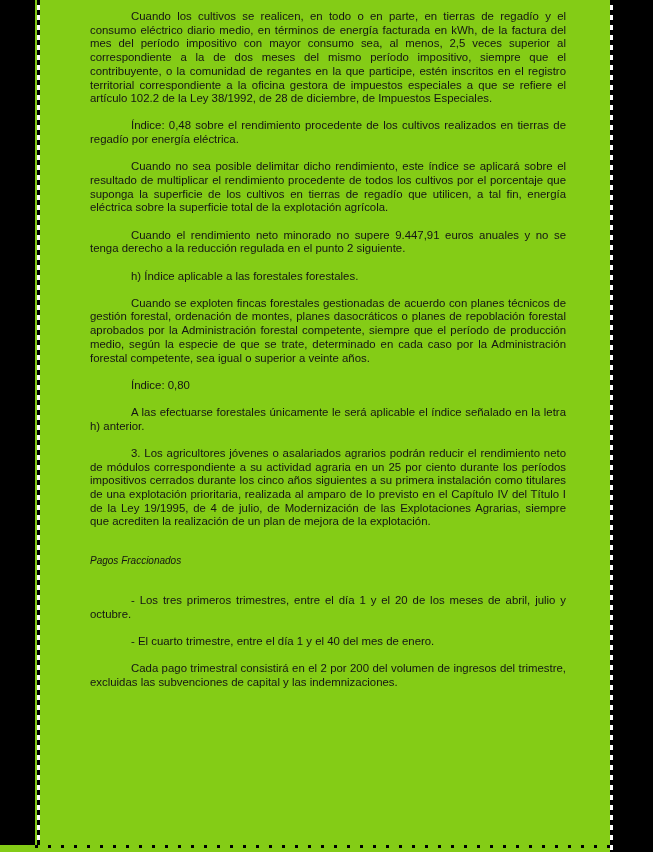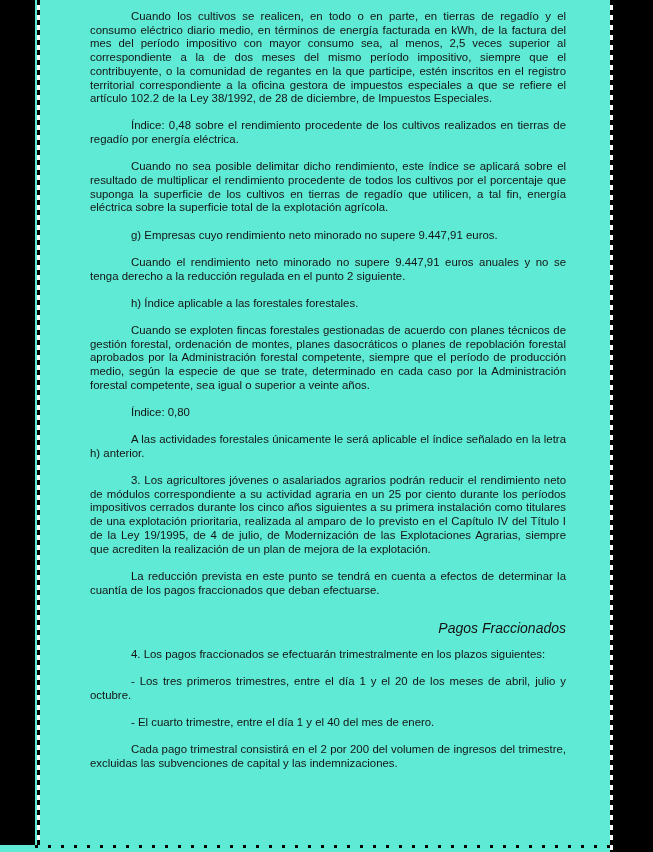--- a/index.html
+++ b/index.html
@@ -4,21 +4,21 @@
 <style>
   html, body {
     margin: 0;
     padding: 0;
     background: #ffffff;
   }
   .page {
     position: relative;
     width: 653px;
     height: 852px;
-    background: #5eead4;
+    background: #84cc16;
     overflow: hidden;
     font-family: "Liberation Sans", sans-serif;
   }
   
   .scan-bar {
     position: absolute;
     top: 0;
     background: #000000;
   }
   .scan-bar.left  { left: 0;     width: 35px; height: 845px; }
@@ -50,52 +50,49 @@
     color: #141414;
     font-size: 11.4px;
     line-height: 13.7px;
     text-align: justify;
   }
   .content p {
     margin: 0 0 13.5px 0;
     text-indent: 41px;
   }
   .content .section-heading {
-    margin: 25px 0 12px 0;
+    margin: 25px 0 26px 0;
     text-indent: 0;
-    text-align: right;
+    text-align: left;
     font-style: italic;
     font-weight: normal;
-    font-size: 14px;
+    font-size: 10px;
     line-height: 13.7px;
   }
 </style>
 </head>
 <body>
 
 <div class="page">
 
   <div class="scan-bar left"></div>
   <div class="scan-bar right"></div>
   <div class="perf-v left"></div>
   <div class="perf-v right"></div>
   <div class="perf-h"></div>
 
   <div class="content">
     <p>Cuando los cultivos se realicen, en todo o en parte, en tierras de regadío y el consumo eléctrico diario medio, en términos de energía facturada en kWh, de la factura del mes del período impositivo con mayor consumo sea, al menos, 2,5 veces superior al correspondiente a la de dos meses del mismo período impositivo, siempre que el contribuyente, o la comunidad de regantes en la que participe, estén inscritos en el registro territorial correspondiente a la oficina gestora de impuestos especiales a que se refiere el artículo 102.2 de la Ley 38/1992, de 28 de diciembre, de Impuestos Especiales.</p>
     <p>Índice: 0,48 sobre el rendimiento procedente de los cultivos realizados en tierras de regadío por energía eléctrica.</p>
     <p>Cuando no sea posible delimitar dicho rendimiento, este índice se aplicará sobre el resultado de multiplicar el rendimiento procedente de todos los cultivos por el porcentaje que suponga la superficie de los cultivos en tierras de regadío que utilicen, a tal fin, energía eléctrica sobre la superficie total de la explotación agrícola.</p>
-    <p>g) Empresas cuyo rendimiento neto minorado no supere 9.447,91 euros.</p>
     <p>Cuando el rendimiento neto minorado no supere 9.447,91 euros anuales y no se tenga derecho a la reducción regulada en el punto 2 siguiente.</p>
     <p>h) Índice aplicable a las forestales forestales.</p>
     <p>Cuando se exploten fincas forestales gestionadas de acuerdo con planes técnicos de gestión forestal, ordenación de montes, planes dasocráticos o planes de repoblación forestal aprobados por la Administración forestal competente, siempre que el período de producción medio, según la especie de que se trate, determinado en cada caso por la Administración forestal competente, sea igual o superior a veinte años.</p>
     <p>Índice: 0,80</p>
-    <p>A las actividades forestales únicamente le será aplicable el índice señalado en la letra h) anterior.</p>
+    <p>A las efectuarse forestales únicamente le será aplicable el índice señalado en la letra h) anterior.</p>
     <p>3. Los agricultores jóvenes o asalariados agrarios podrán reducir el rendimiento neto de módulos correspondiente a su actividad agraria en un 25 por ciento durante los períodos impositivos cerrados durante los cinco años siguientes a su primera instalación como titulares de una explotación prioritaria, realizada al amparo de lo previsto en el Capítulo IV del Título I de la Ley 19/1995, de 4 de julio, de Modernización de las Explotaciones Agrarias, siempre que acrediten la realización de un plan de mejora de la explotación.</p>
-    <p>La reducción prevista en este punto se tendrá en cuenta a efectos de determinar la cuantía de los pagos fraccionados que deban efectuarse.</p>
     <h3 class="section-heading">Pagos Fraccionados</h3>
-    <p>4. Los pagos fraccionados se efectuarán trimestralmente en los plazos siguientes:</p>
     <p>- Los tres primeros trimestres, entre el día 1 y el 20 de los meses de abril, julio y octubre.</p>
     <p>- El cuarto trimestre, entre el día 1 y el 40 del mes de enero.</p>
     <p>Cada pago trimestral consistirá en el 2 por 200 del volumen de ingresos del trimestre, excluidas las subvenciones de capital y las indemnizaciones.</p>
   </div>
 
 </div>
 
 </body></html>

